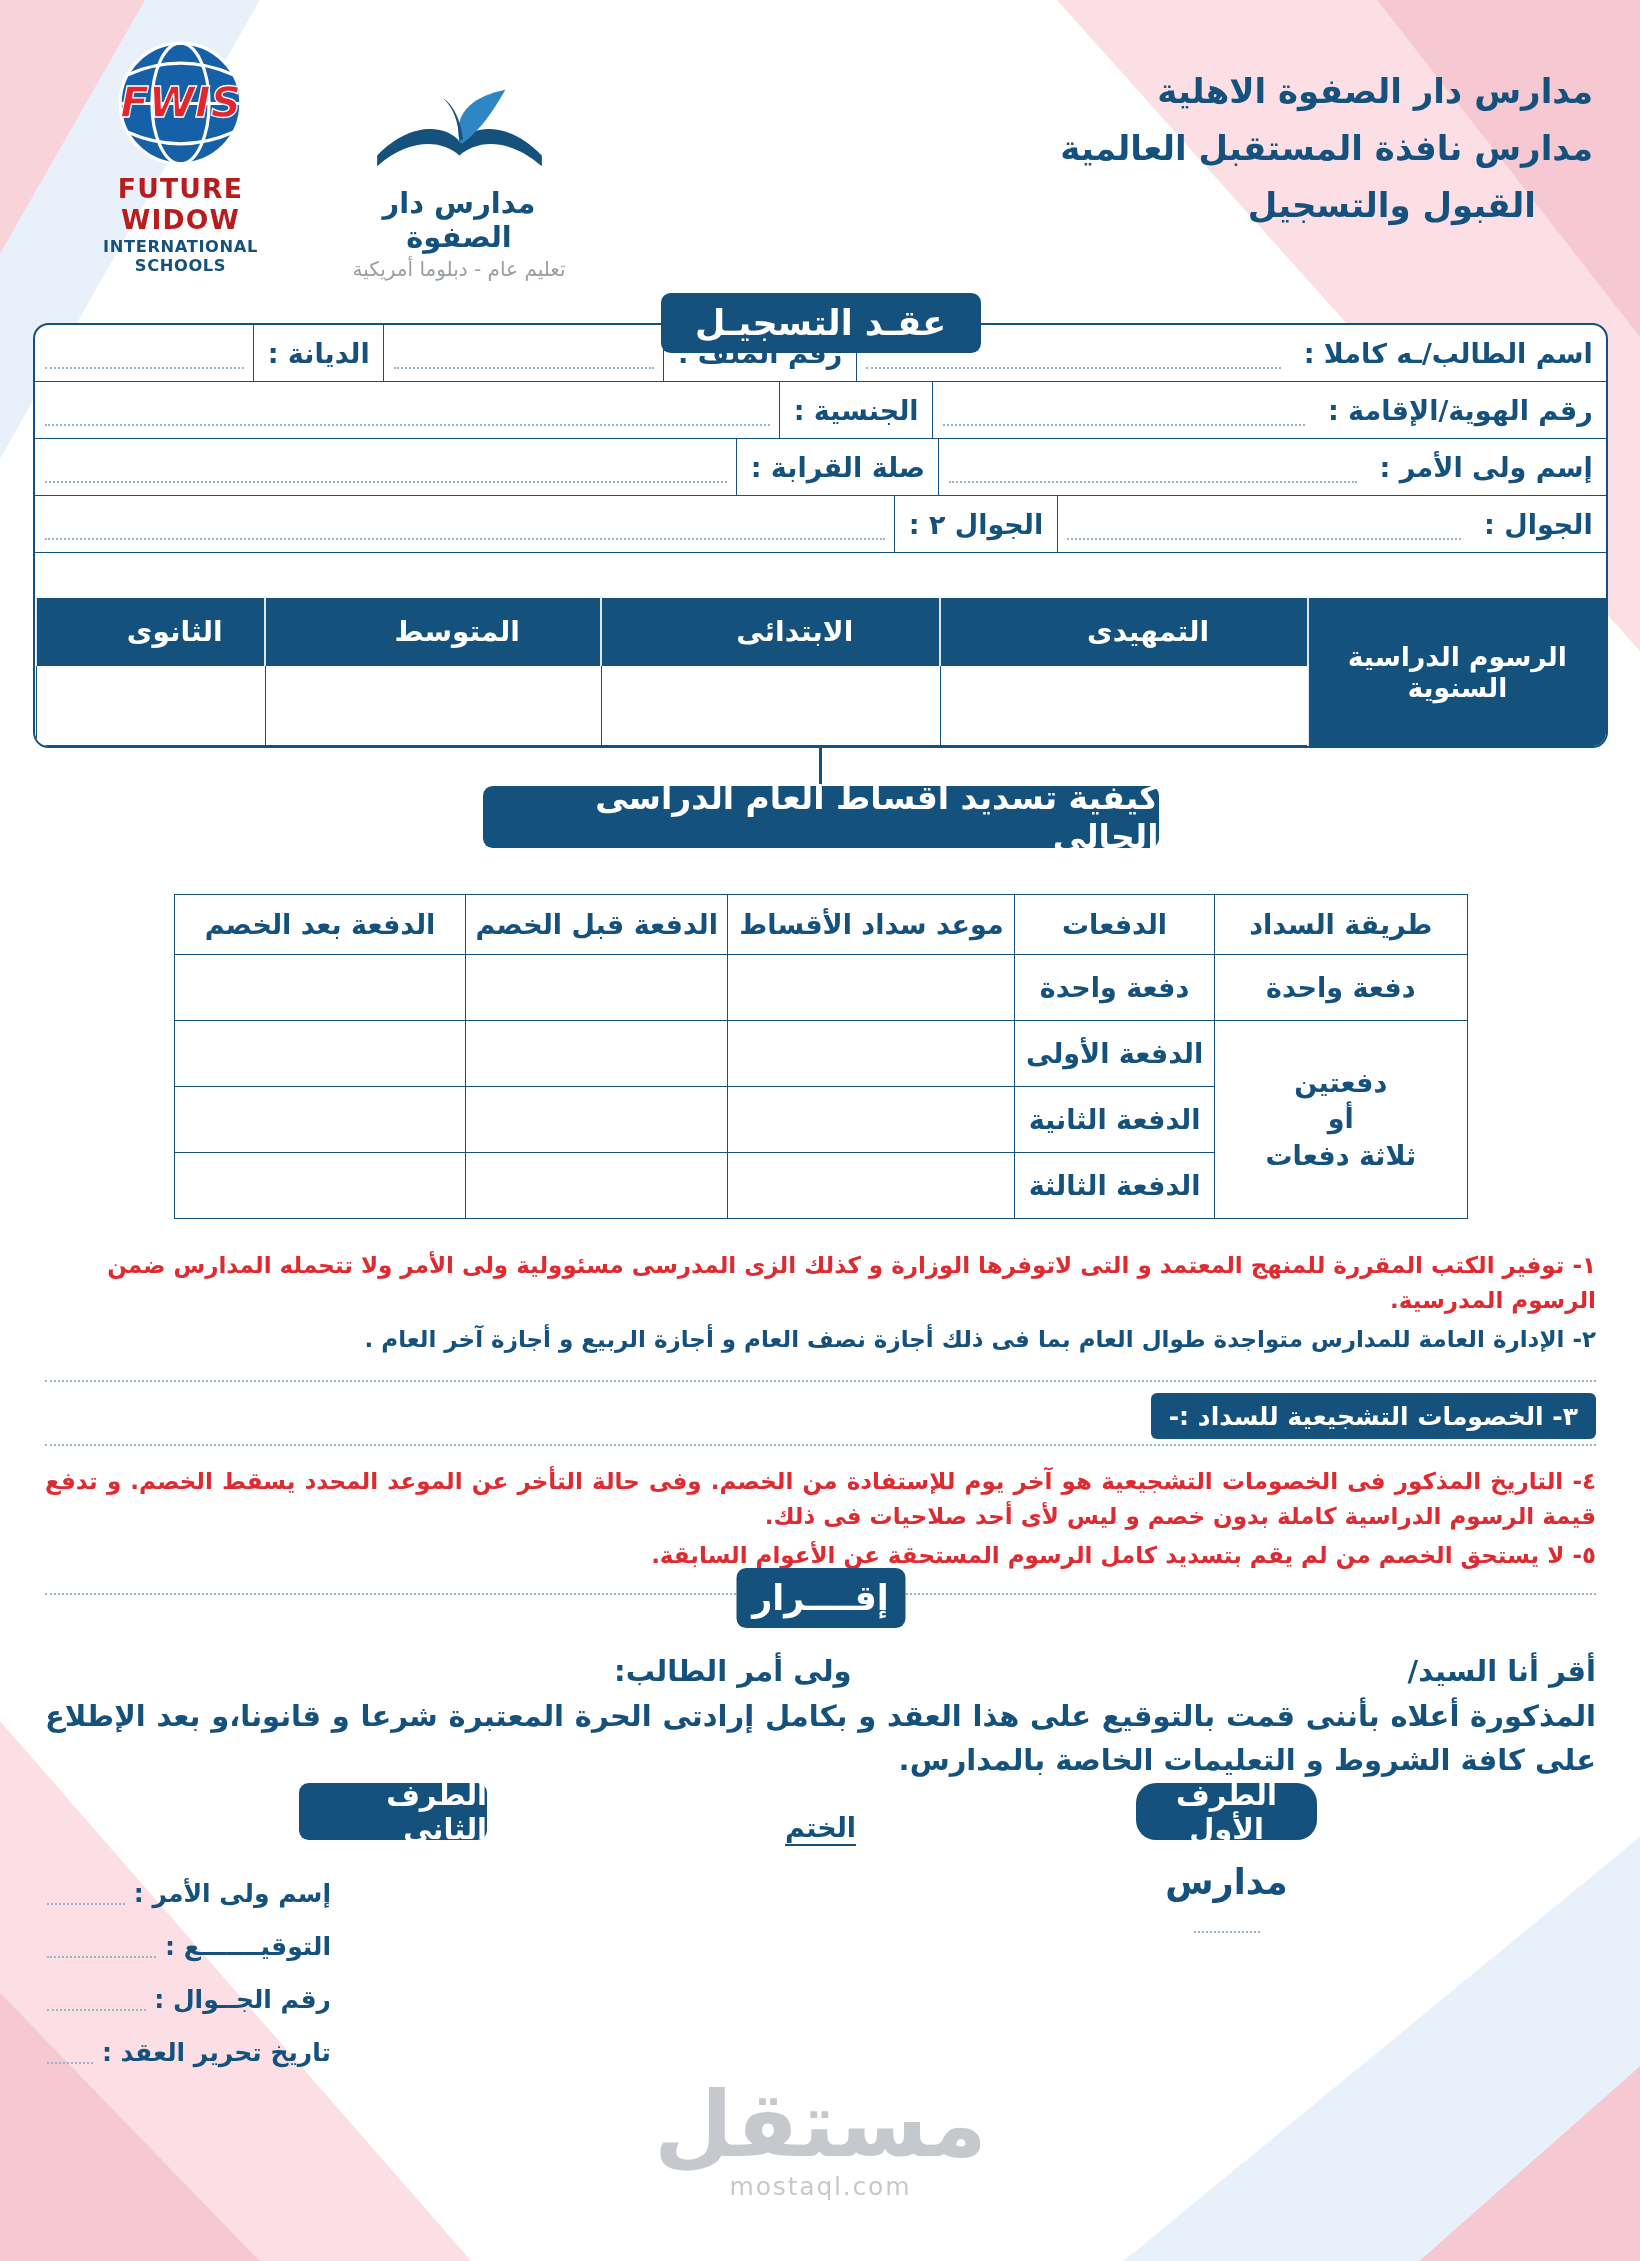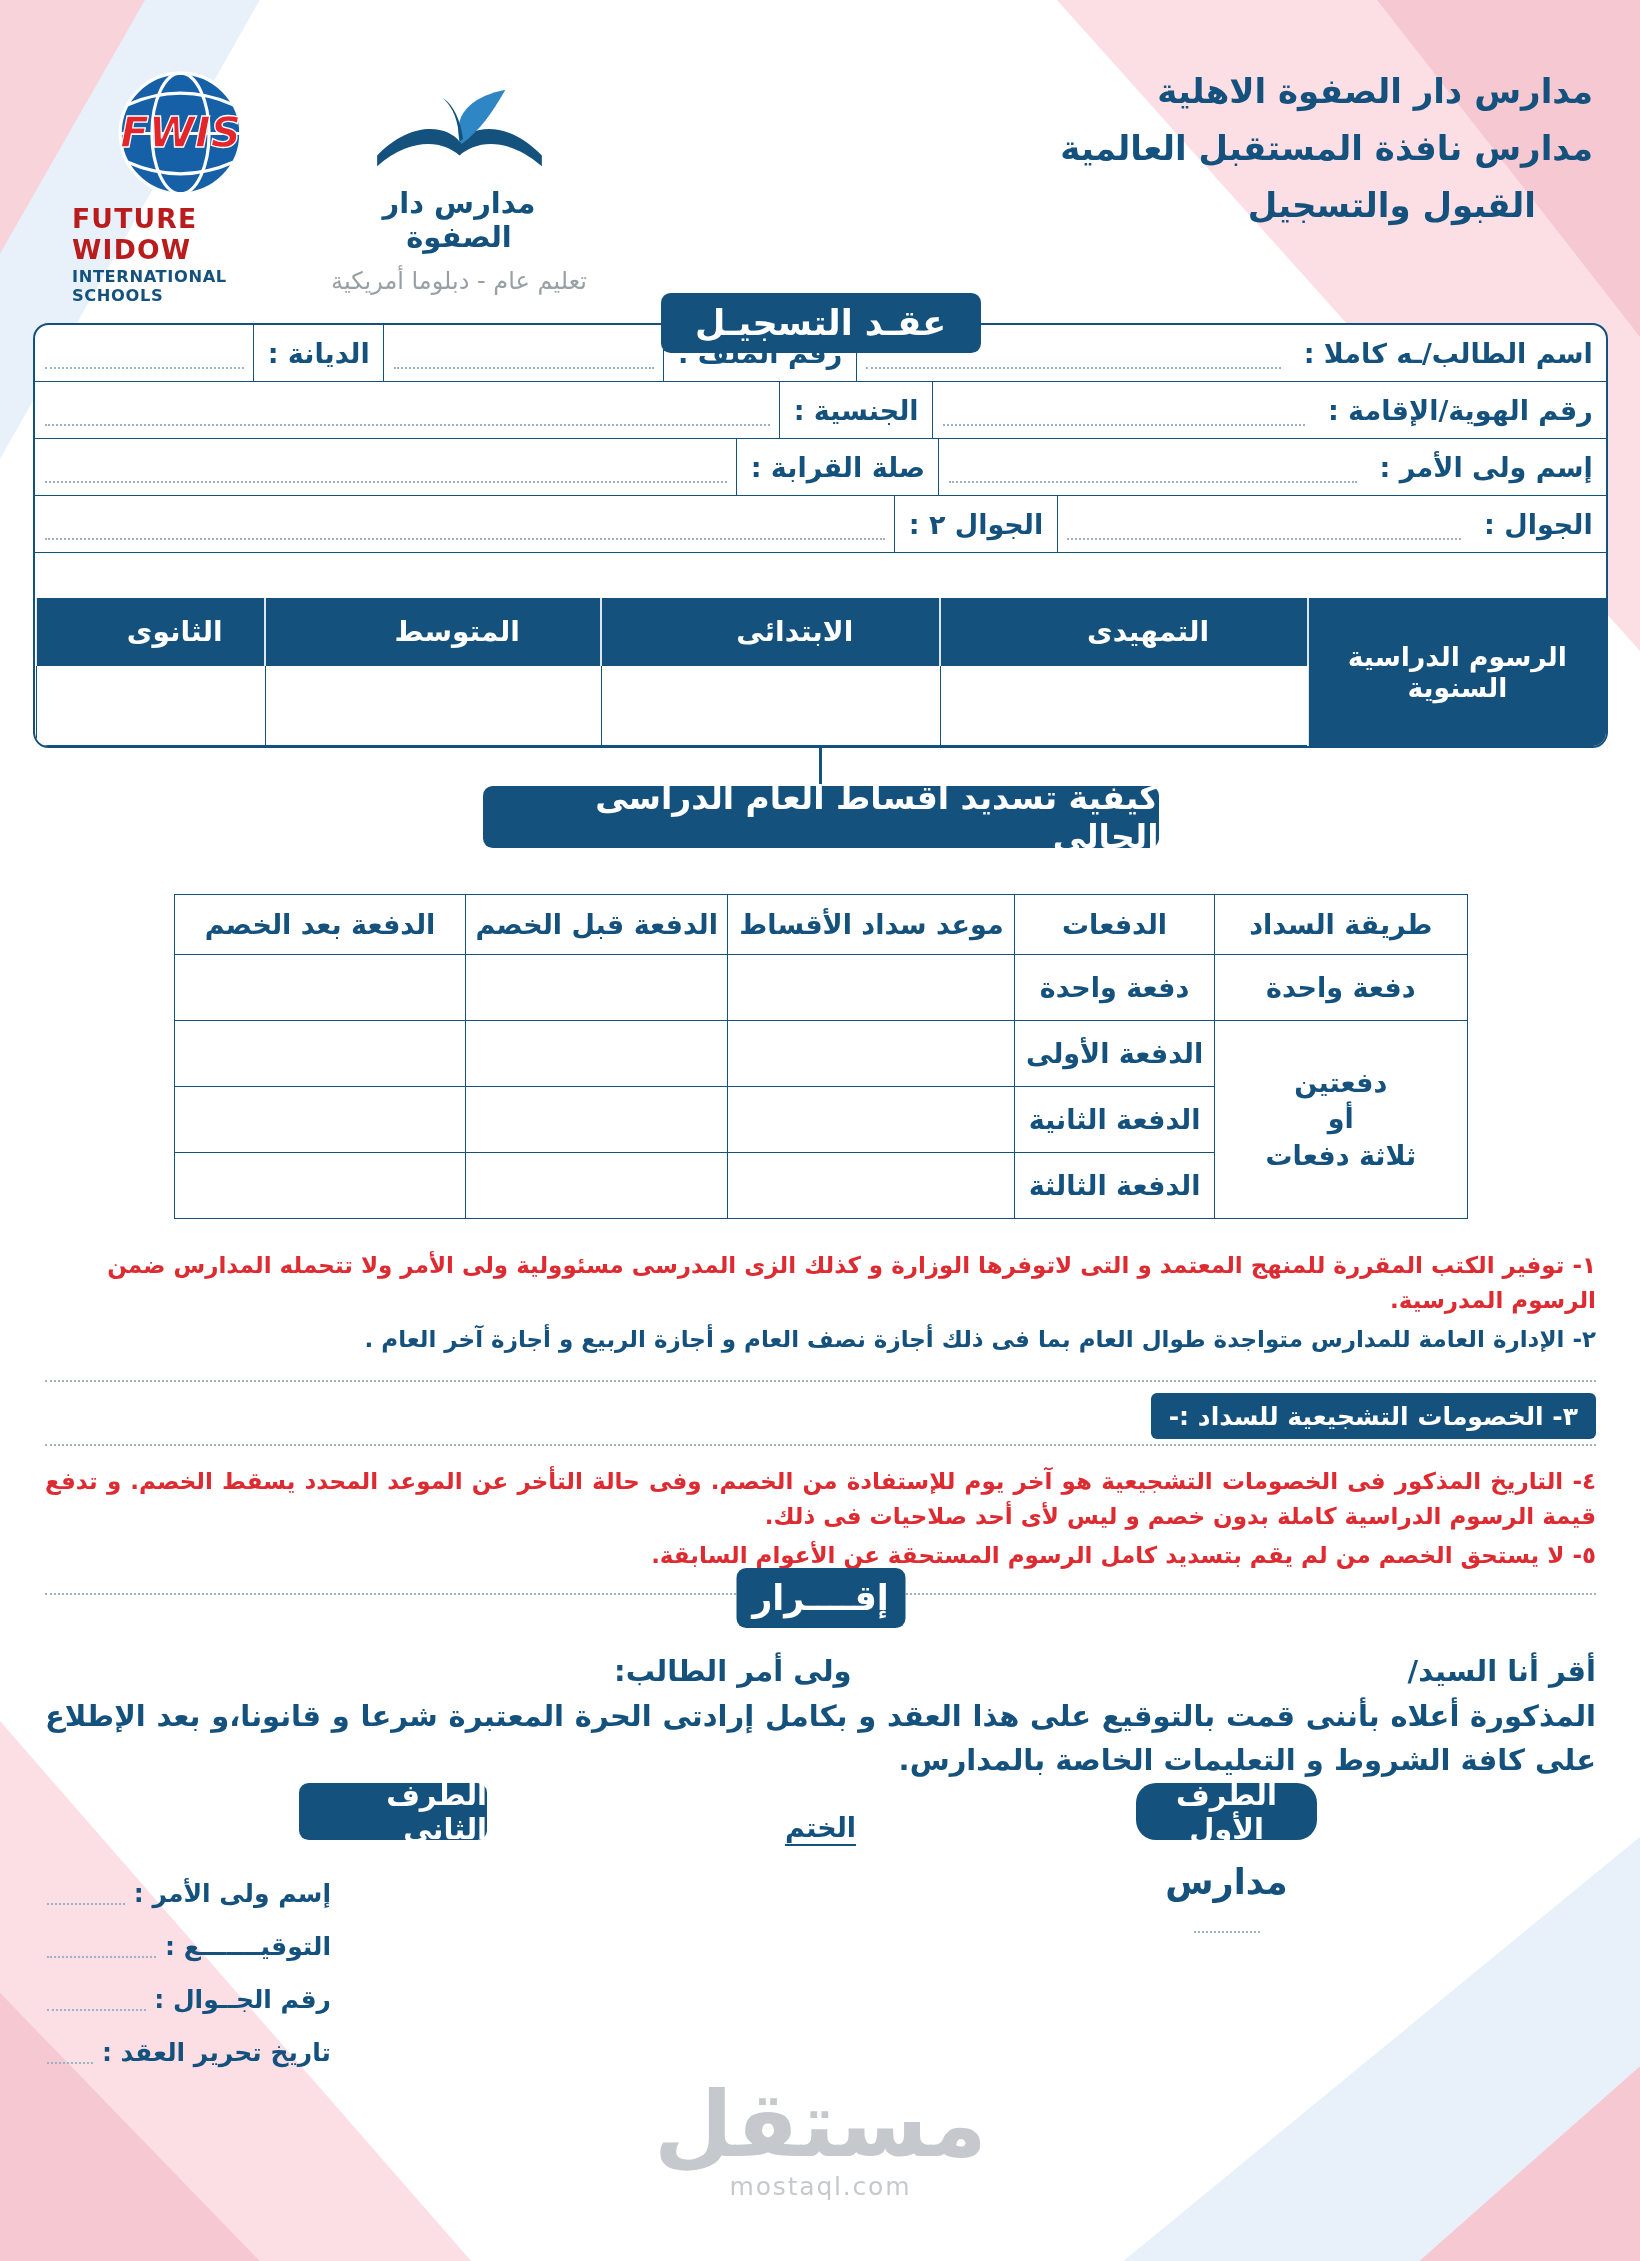--- a/index.html
+++ b/index.html
@@ -13,29 +13,29 @@
     overflow:hidden;
     direction:rtl;
     --blue:#15517d;
     --red:#dd2b31;
     --dot:#9ab3c7;
   }
 
   .bg { position:absolute; inset:0; width:100%; height:100%; }
 
   
-  .fwis-logo { position:absolute; left:72px; top:70px; width:217px; text-align:left; direction:ltr; }
+  .fwis-logo { position:absolute; left:72px; top:40px; width:217px; text-align:center; direction:ltr; }
   .fwis-logo svg.globe { width:127px; height:127px; display:block; margin:0 auto; }
   .fwis-line1 { color:#b91c1c; font-weight:bold; font-size:26.6px; letter-spacing:1.2px; margin-top:6px; }
   .fwis-line2 { color:var(--blue); font-weight:bold; font-size:16.3px; letter-spacing:0.6px; margin-top:2.4px; }
 
   .safwa-logo { position:absolute; left:329px; top:85px; width:260px; text-align:center; }
   .safwa-logo svg.book { width:193px; height:100px; display:block; margin:0 auto; }
   .safwa-name { color:var(--blue); font-weight:bold; font-size:29px; margin-top:1.2px; }
-  .safwa-tagline { color:#98a0a6; font-size:24px; margin-top:13px; }
+  .safwa-tagline { color:#98a0a6; font-size:20px; margin-top:3px; }
 
   .header-lines { position:absolute; right:48px; top:63px; text-align:right; color:var(--blue); font-weight:bold; font-size:34px; line-height:57px; }
   .header-lines .indent { padding-left:0; padding-right:57px; }
 
   
   .badge { position:absolute; background:var(--blue); color:#fff; font-weight:bold;
            display:flex; align-items:center; justify-content:center; border-radius:9.7px; z-index:5; }
   .contract-badge { left:50%; transform:translateX(-50%); top:293px; width:320px; height:60px; font-size:35px; }
   .howto-badge { left:50%; transform:translateX(-50%); top:786px; width:676px; height:62px; font-size:33px; }
   .decl-badge { left:50%; transform:translateX(-50%); top:1568px; width:169px; height:60px; font-size:35px; }

